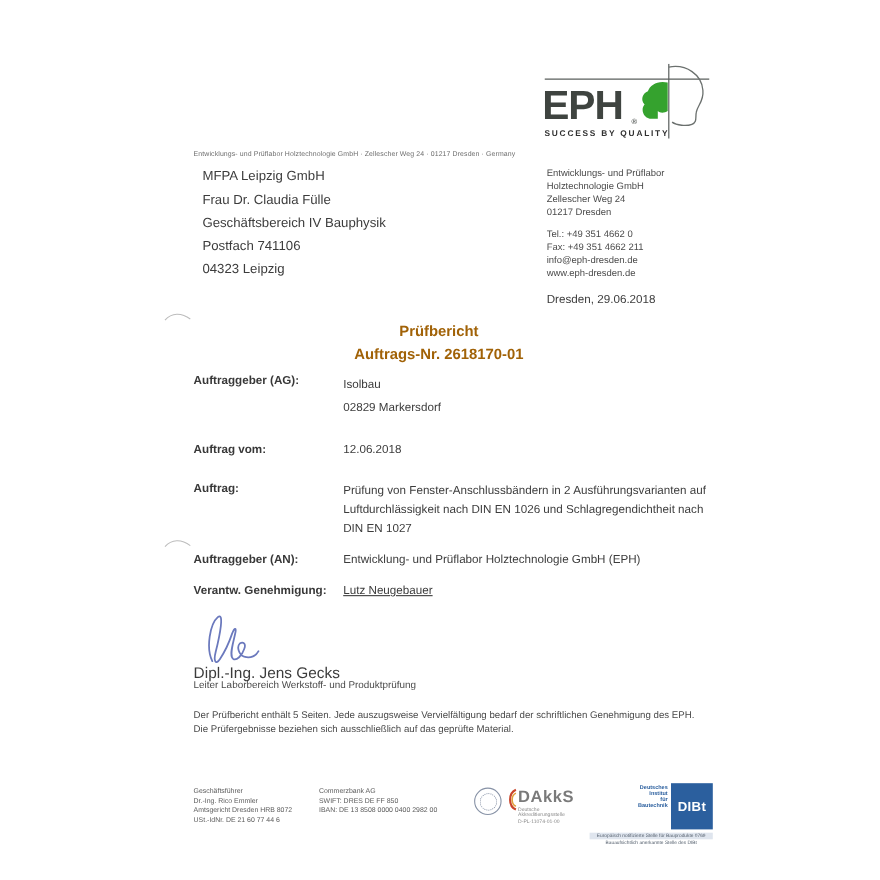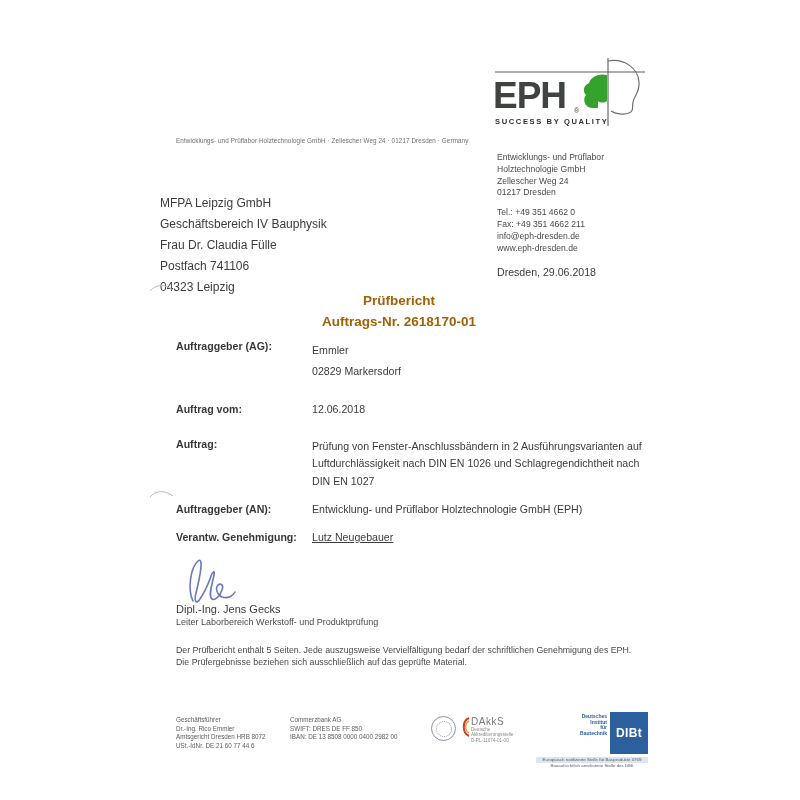--- a/index.html
+++ b/index.html
@@ -9,25 +9,25 @@
   .sender-line{font-size:6.3px;color:#6e6e6e;letter-spacing:.1px;}
   .recipient div{font-size:12px;line-height:21px;color:#3c3c3c;}
   .issuer div{font-size:8.6px;line-height:11.8px;color:#4a4a4a;}
   .issuer .gap{height:8px;}
   .dateline{font-size:10.6px;color:#3c3c3c;}
   .title{width:446px;text-align:center;font-weight:bold;font-size:13.5px;line-height:21px;color:#a16207;}
   .lbl{font-weight:bold;font-size:10.6px;color:#383838;}
   .val{font-size:10.6px;color:#3c3c3c;}
   .val.multi div{line-height:21px;}
   .order-text div{line-height:17.4px;}
-  .sig-name{font-size:11px;color:#3c3c3c;}
+  .sig-name{font-size:14px;color:#3c3c3c;}
   .sig-role{font-size:9px;color:#4a4a4a;}
   .notes div{font-size:8.8px;line-height:12px;color:#4a4a4a;}
   .foot-col div{font-size:6.3px;line-height:8.6px;color:#5c5c5c;}
-  .dakks-name{font-size:10px;font-weight:normal;color:#7a7a7a;letter-spacing:.5px;}
+  .dakks-name{font-size:15px;font-weight:bold;color:#7a7a7a;letter-spacing:.5px;}
   .dakks-sub div{font-size:4.6px;line-height:5.4px;color:#8a8a8a;}
   .dibt-wrap{width:112px;}
   .dibt-row{display:flex;align-items:stretch;justify-content:flex-end;}
   .dibt-inst{text-align:right;margin-right:3px;padding-top:2px;}
   .dibt-inst div{font-size:5px;line-height:5.6px;font-weight:bold;}
   .dibt-box{width:38px;height:42px;display:flex;align-items:center;justify-content:center;}
   .dibt-abbr{color:#fff;font-size:12px;font-weight:bold;letter-spacing:.3px;}
   .dibt-sub{margin-top:3px;text-align:center;}
   .dibt-sub div{font-size:4.4px;line-height:5.6px;color:#55606e;}
   .dibt-sub div:first-child{background:#dfe5ee;}
@@ -47,24 +47,24 @@
       <text x="-2" y="50" font-family="Liberation Sans, sans-serif" font-size="37" font-weight="bold" fill="#3f4440" letter-spacing="-1">EPH</text>
       <text x="79" y="55" font-family="Liberation Sans, sans-serif" font-size="7" fill="#3f4440">®</text>
       <path d="M112,17 C103,15 96,19 94,25 C89,27 87,33 91,37 C87,41 90,50 97,50 L103,50 L103,43 C105,45 109,45 112,43 Z" fill="#35a22e"></path>
       <path d="M113,3 C129,0 143,10 144,24 C145,34 139,38 138,44 C137,49 139,53 134,55 C129,57 120,56 116,53" fill="none" stroke="#6b706e" stroke-width="1.2"></path>
       <text x="0" y="66" font-family="Liberation Sans, sans-serif" font-size="7.6" font-weight="bold" fill="#303030" letter-spacing="1.6">SUCCESS BY QUALITY</text>
     </svg>
   </div>
 
   <div class="abs sender-line" style="left:176px;top:137px;">Entwicklungs- und Prüflabor Holztechnologie GmbH · Zellescher Weg 24 · 01217 Dresden · Germany</div>
 
-  <div class="abs recipient" style="left:160px;top:150px;margin-top:43px;">
+  <div class="abs recipient" style="left:184px;top:150px;">
     <div>MFPA Leipzig GmbH</div>
+    <div>Frau Dr. Claudia Fülle</div>
     <div>Geschäftsbereich IV Bauphysik</div>
-    <div>Frau Dr. Claudia Fülle</div>
     <div>Postfach 741106</div>
     <div>04323 Leipzig</div>
   </div>
 
   <div class="abs issuer" style="left:497px;top:152px;">
     <div>Entwicklungs- und Prüflabor</div>
     <div>Holztechnologie GmbH</div>
     <div>Zellescher Weg 24</div>
     <div>01217 Dresden</div>
     <div class="gap"></div>
@@ -83,21 +83,21 @@
     <path d="M3,10 C9,3 18,3 26,9" stroke="#bcbcbc" stroke-width="1" fill="none"></path>
   </svg>
 
   <div class="abs title" style="left:176px;top:290px;">
     <div>Prüfbericht</div>
     <div>Auftrags-Nr. 2618170-01</div>
   </div>
 
   <div class="abs lbl" style="left:176px;top:340px;">Auftraggeber (AG):</div>
   <div class="abs val multi" style="left:312px;top:340px;">
-    <div>Emmler</div>
+    <div>Isolbau</div>
     <div>02829 Markersdorf</div>
   </div>
 
   <div class="abs lbl" style="left:176px;top:403px;">Auftrag vom:</div>
   <div class="abs val" style="left:312px;top:403px;">12.06.2018</div>
 
   <div class="abs lbl" style="left:176px;top:438px;">Auftrag:</div>
   <div class="abs val order-text" style="left:312px;top:438px;width:335px;">
     <div>Prüfung von Fenster-Anschlussbändern in 2 Ausführungsvarianten auf</div>
     <div>Luftdurchlässigkeit nach DIN EN 1026 und Schlagregendichtheit nach</div>

